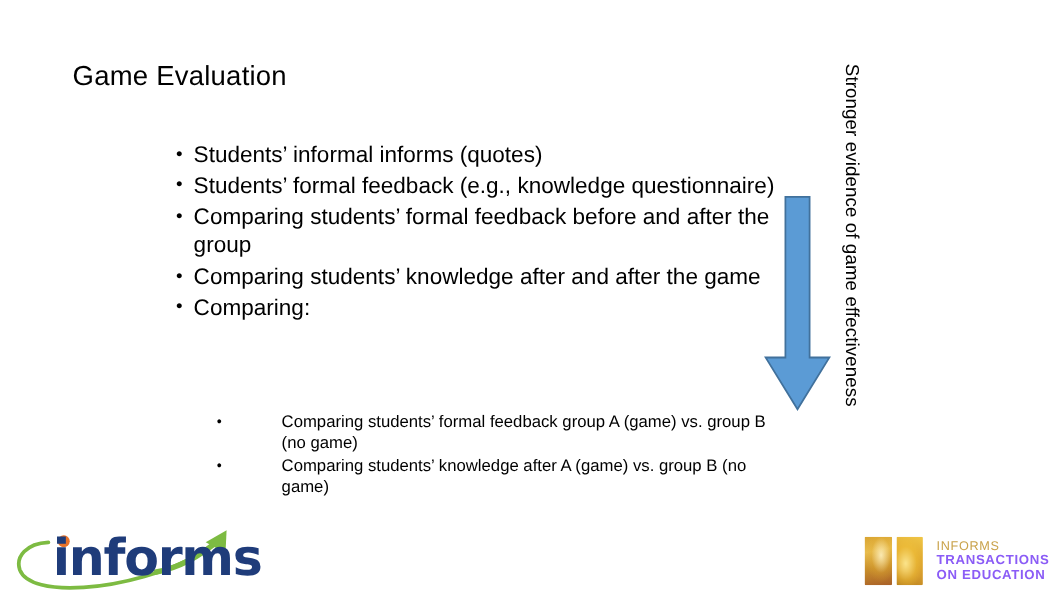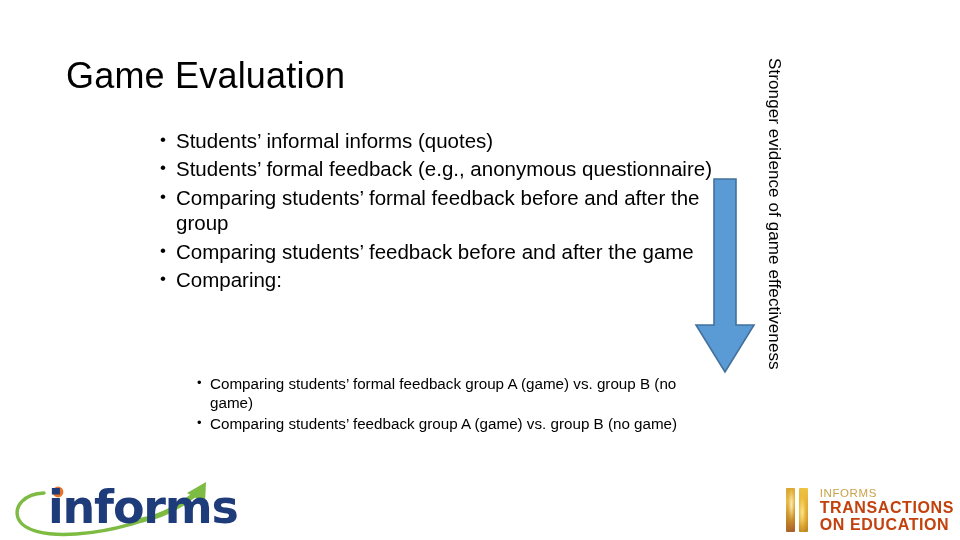--- a/index.html
+++ b/index.html
@@ -18,21 +18,21 @@
     width: 960px;
     height: 540px;
     background: #ffffff;
   }
 
   
   #slide-title {
     position: absolute;
     left: 66px;
     top: 55px;
-    font-size: 36px;
+    font-size: 25px;
     font-weight: 300;
     color: #000000;
     letter-spacing: 0.2px;
     white-space: nowrap;
     line-height: 1.15;
   }
 
   
   #bullet-list {
     position: absolute;
@@ -77,20 +77,21 @@
   }
   .sub-bullet-marker {
     flex: 0 0 auto;
     width: 13px;
     font-size: 13px;
     line-height: 1.45;
     color: #000;
   }
   .sub-bullet-text {
     flex: 1 1 auto;
+    margin-left: 46px;
   }
 
   
   #down-arrow {
     position: absolute;
     left: 694px;
     top: 178px;
     width: 62px;
     height: 196px;
   }
@@ -168,71 +169,71 @@
   .ite-line {
     font-family: "Liberation Sans", sans-serif;
     letter-spacing: 0.6px;
   }
   #ite-line-1 {
     font-size: 11.5px;
     font-weight: 400;
     color: #C9A24A;
   }
   #ite-line-2, #ite-line-3 {
-    font-size: 16px;
+    font-size: 12px;
     font-weight: 700;
-    color: #c2410c;
+    color: #8b5cf6;
   }
 </style>
 </head>
 <body>
 
 <div id="slide">
 
   <div id="slide-title">Game Evaluation</div>
 
   <div id="bullet-list">
 
     <div class="bullet-row">
       <span class="bullet-marker">•</span>
       <span class="bullet-text">Students’ informal informs (quotes)</span>
     </div>
 
     <div class="bullet-row">
       <span class="bullet-marker">•</span>
-      <span class="bullet-text">Students’ formal feedback (e.g., anonymous questionnaire)</span>
+      <span class="bullet-text">Students’ formal feedback (e.g., knowledge questionnaire)</span>
     </div>
 
     <div class="bullet-row">
       <span class="bullet-marker">•</span>
       <span class="bullet-text">Comparing students’ formal feedback before and after the group</span>
     </div>
 
     <div class="bullet-row">
       <span class="bullet-marker">•</span>
-      <span class="bullet-text">Comparing students’ feedback before and after the game</span>
+      <span class="bullet-text">Comparing students’ knowledge after and after the game</span>
     </div>
 
     <div class="bullet-row">
       <span class="bullet-marker">•</span>
       <span class="bullet-text">Comparing:</span>
     </div>
 
   </div>
 
   <div id="sub-bullet-list">
 
     <div class="sub-bullet-row">
       <span class="sub-bullet-marker">•</span>
       <span class="sub-bullet-text">Comparing students’ formal feedback group A (game) vs. group B (no game)</span>
     </div>
 
     <div class="sub-bullet-row">
       <span class="sub-bullet-marker">•</span>
-      <span class="sub-bullet-text">Comparing students’ feedback group A (game) vs. group B (no game)</span>
+      <span class="sub-bullet-text">Comparing students’ knowledge after A (game) vs. group B (no game)</span>
     </div>
 
   </div>
 
   <div id="down-arrow">
     <svg width="62" height="196" viewBox="0 0 62 196" xmlns="http://www.w3.org/2000/svg">
       <polygon points="20,1 42,1 42,147 60,147 31,194 2,147 20,147" fill="#5B9BD5" stroke="#41719C" stroke-width="1.6" stroke-linejoin="miter"></polygon>
     </svg>
   </div>
 

